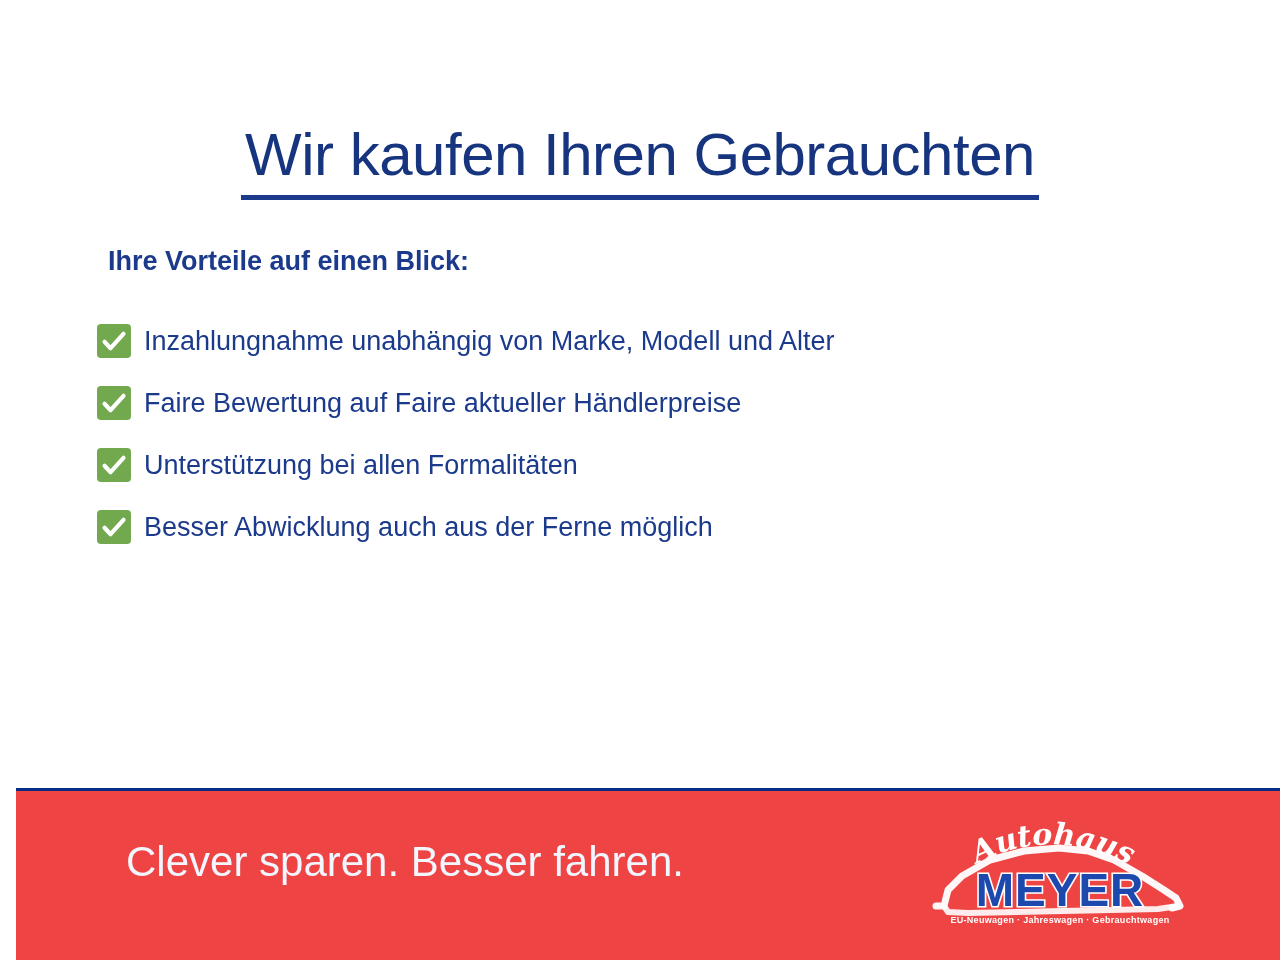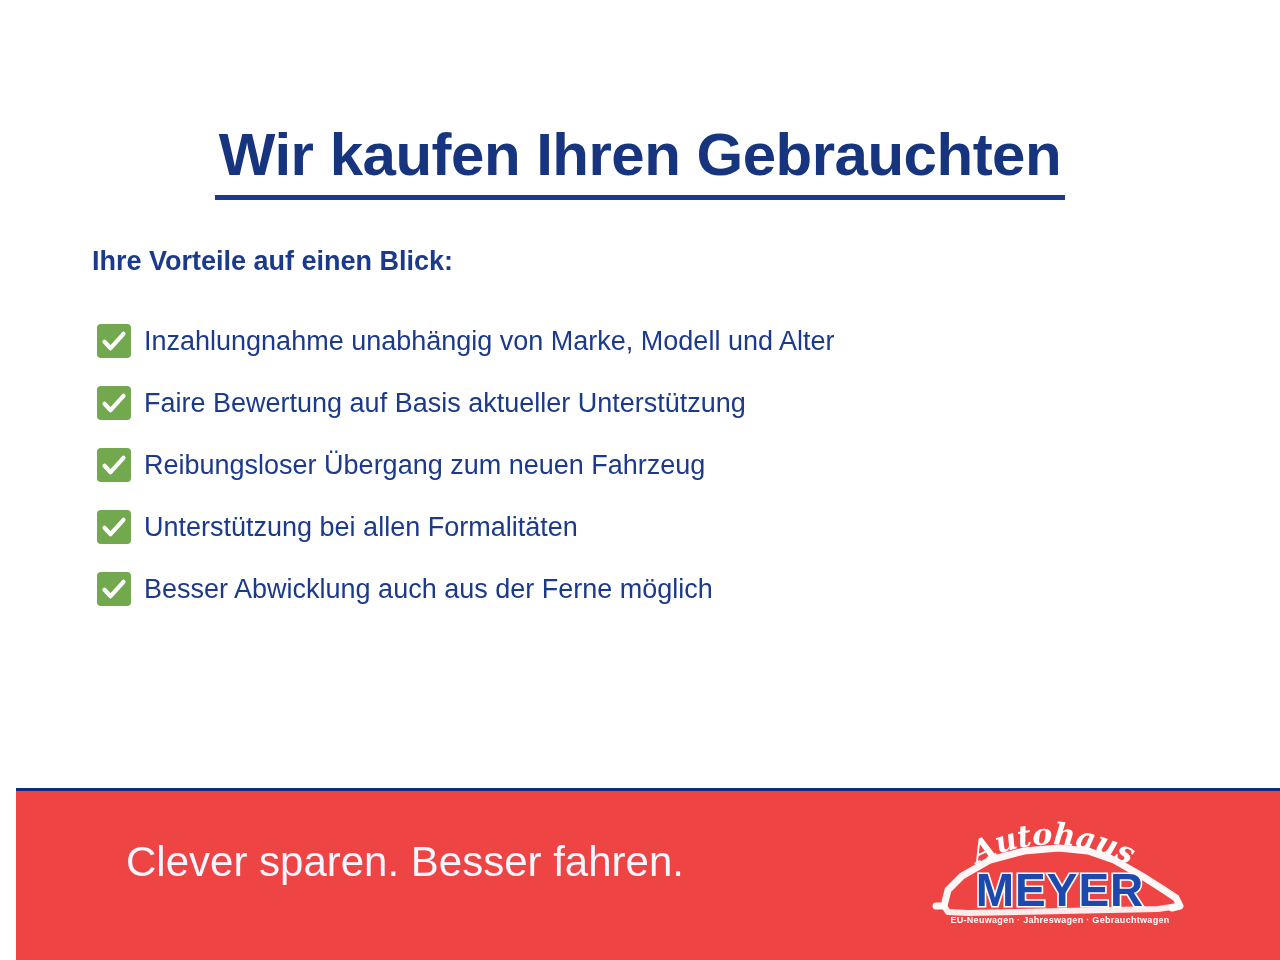--- a/index.html
+++ b/index.html
@@ -24,33 +24,33 @@
   .headline-wrap {
     position: absolute;
     left: 0;
     top: 84px;
     width: 1280px;
     text-align: center;
   }
   .headline {
     display: inline-block;
     font-size: 60px;
-    font-weight: bold;
+    font-weight: normal;
     line-height: 1.02;
     color: #17357f;
     letter-spacing: -0.5px;
     padding: 0 4px 10px 4px;
     border-bottom: 5px solid #1b3a8c;
     white-space: nowrap;
   }
 
   
   .subhead {
     position: absolute;
-    left: 92px;
+    left: 108px;
     top: 246px;
     font-size: 27px;
     font-weight: bold;
     color: #1b3a8c;
     letter-spacing: 0px;
   }
 
   
   .benefits {
     position: absolute;
@@ -165,31 +165,23 @@
       </span>
       <span class="benefit-text">Inzahlungnahme unabhängig von Marke, Modell und Alter</span>
     </div>
 
     <div class="benefit-row">
       <span class="check-box">
         <svg viewBox="0 0 34 34" aria-hidden="true">
           <path d="M7.5 17.8 L13.6 24.2 L26.5 9.8" fill="none" stroke="#ffffff" stroke-width="4.2" stroke-linecap="round" stroke-linejoin="round"></path>
         </svg>
       </span>
-      <span class="benefit-text">Faire Bewertung auf Basis aktueller Unterstützung</span>
-    </div>
-
-    <div class="benefit-row">
-      <span class="check-box">
-        <svg viewBox="0 0 34 34" aria-hidden="true">
-          <path d="M7.5 17.8 L13.6 24.2 L26.5 9.8" fill="none" stroke="#ffffff" stroke-width="4.2" stroke-linecap="round" stroke-linejoin="round"></path>
-        </svg>
-      </span>
-      <span class="benefit-text">Reibungsloser Übergang zum neuen Fahrzeug</span>
-    </div>
+      <span class="benefit-text">Faire Bewertung auf Faire aktueller Händlerpreise</span>
+    </div>
+
 
     <div class="benefit-row">
       <span class="check-box">
         <svg viewBox="0 0 34 34" aria-hidden="true">
           <path d="M7.5 17.8 L13.6 24.2 L26.5 9.8" fill="none" stroke="#ffffff" stroke-width="4.2" stroke-linecap="round" stroke-linejoin="round"></path>
         </svg>
       </span>
       <span class="benefit-text">Unterstützung bei allen Formalitäten</span>
     </div>
 

